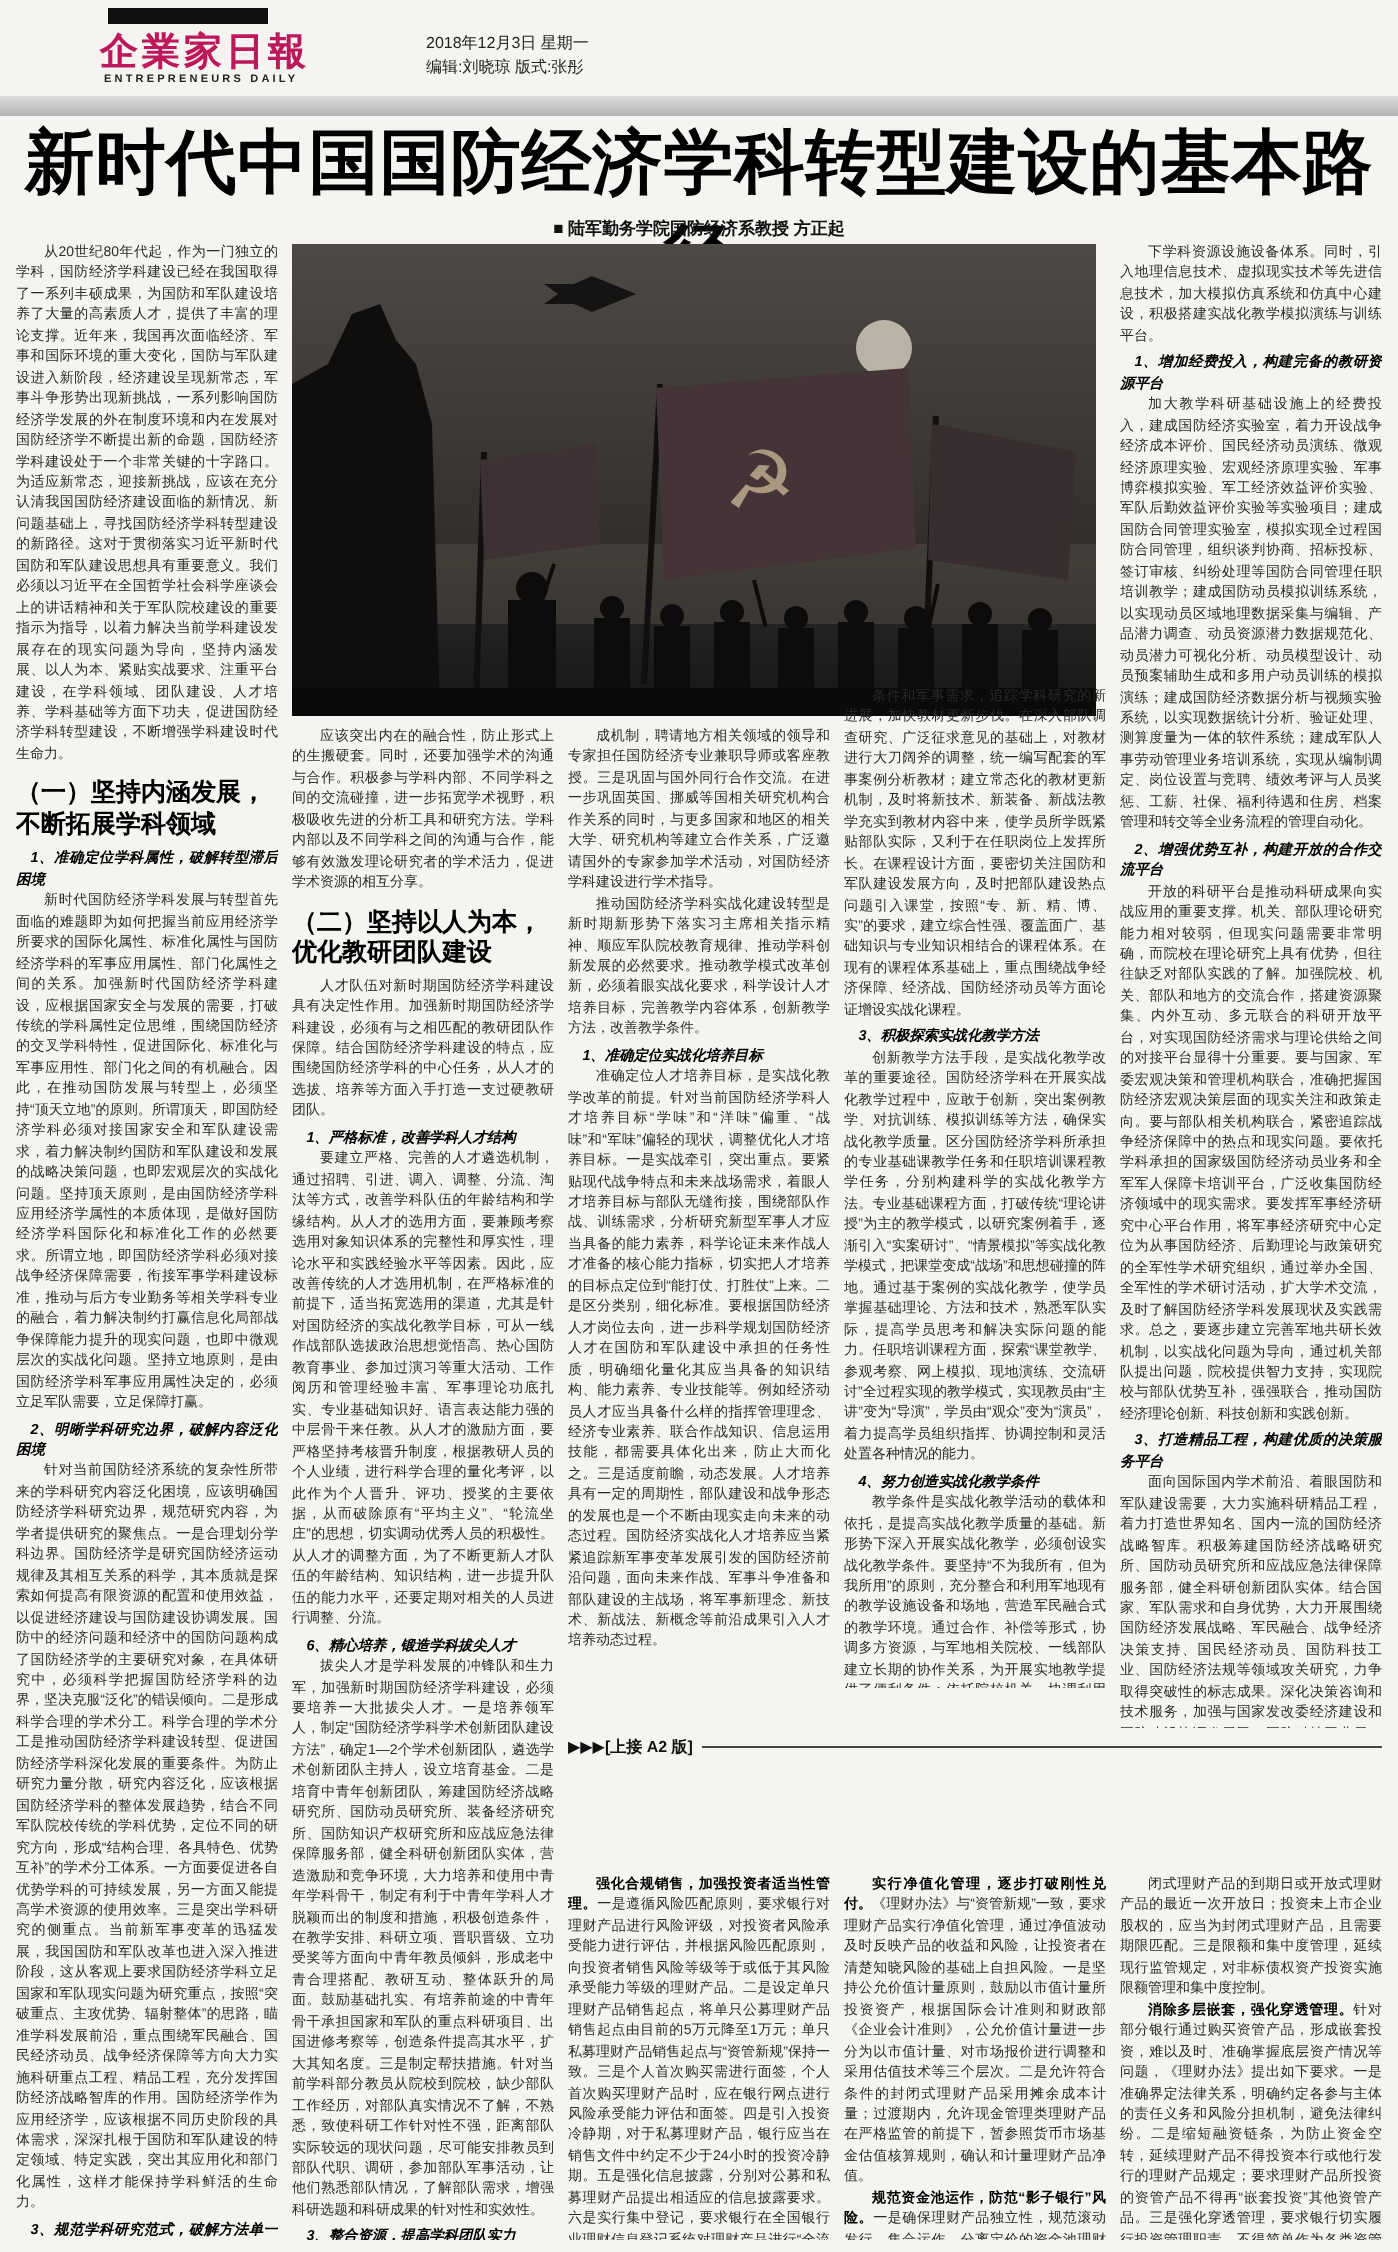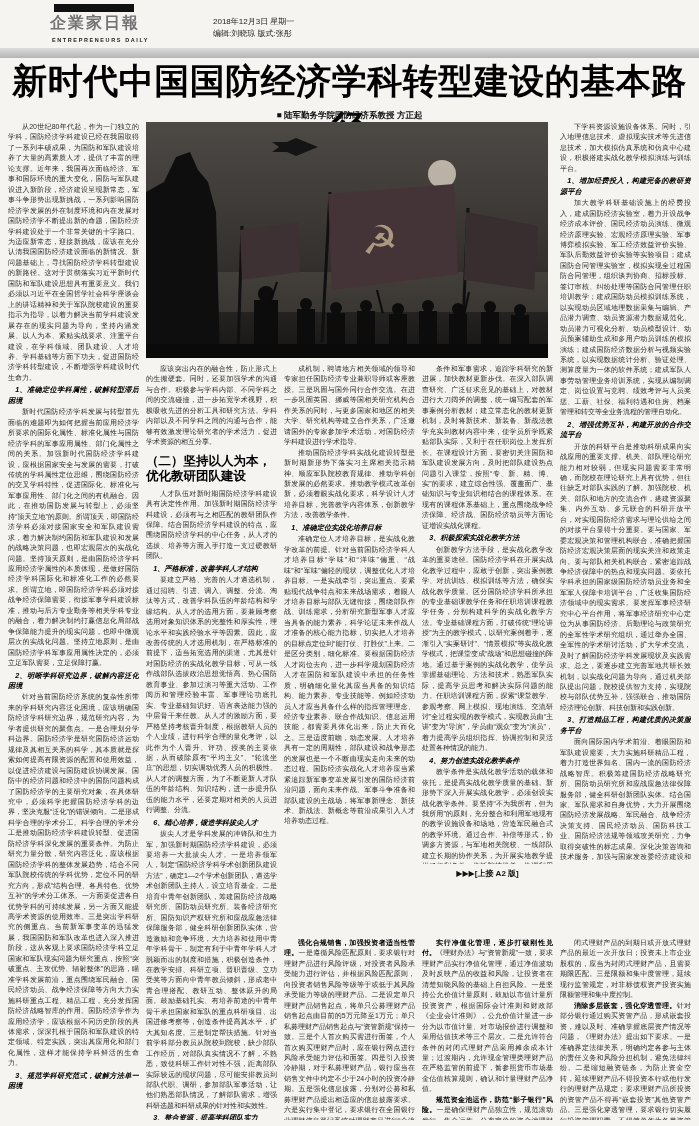--- a/index.html
+++ b/index.html
@@ -1,21 +1,21 @@
 <!DOCTYPE html>
 <html><head>
 <meta charset="utf-8">
 <style>
   html,body{margin:0;padding:0;background:#777;}
   .page{position:relative;width:699px;height:1126px;margin:0 auto;background:#f5f4f1;overflow:hidden;
         font-family:"Liberation Sans","DejaVu Sans",sans-serif;color:#1c1c1c;}
   .abs{position:absolute;}
   
   .topstrip{left:54px;top:4px;width:80px;height:8px;background:#111;}
-  .paper-name{left:50px;top:13px;font-size:16px;font-weight:900;font-family:"DejaVu Serif","Liberation Serif",serif;letter-spacing:2px;color:#737373;}
+  .paper-name{left:50px;top:13px;font-size:19px;font-weight:900;font-family:"DejaVu Serif","Liberation Serif",serif;letter-spacing:2px;color:#be185d;}
   .paper-en{left:52px;top:37px;font-size:5.5px;letter-spacing:1.6px;color:#222;font-weight:bold;}
   .date-block{left:213px;top:16px;font-size:8px;line-height:12px;color:#222;}
   .right-head{right:6px;top:10px;display:flex;align-items:center;gap:6px;}
   .scholars{font-size:26px;font-weight:bold;color:#b9b9b9;letter-spacing:2px;}
   .vbar{width:2px;height:30px;background:#111;}
   .sec-cn{font-size:15px;font-weight:900;color:#000;}
   .brand{font-size:24px;font-weight:900;font-family:"DejaVu Serif","Liberation Serif",serif;color:#000;}
   .brand-box{width:9px;height:9px;background:#111;align-self:flex-end;margin-bottom:4px;}
   .pageno{font-size:30px;font-weight:900;font-style:italic;color:#000;}
   .graybar{left:0;top:48px;width:699px;height:10px;background:linear-gradient(#dcdcdc,#b4b4b4);}
@@ -24,21 +24,21 @@
   .byline-wrap{left:0;top:104px;width:699px;text-align:center;}
   .byline{display:inline-block;font-size:8.5px;font-weight:bold;color:#111;border-bottom:1px dotted #555;padding-bottom:2px;}
   .col{position:absolute;width:131px;overflow:hidden;text-align:justify;font-size:7px;line-height:10.45px;color:#2a2a2a;}
   .body-p{margin:0;text-indent:2em;}
   .sec-head{font-size:12.5px;font-weight:900;line-height:15.5px;margin:6px 0 4px;white-space:pre-line;color:#000;}
   .sub-head{font-weight:bold;font-style:italic;margin:2px 0 1px;text-indent:1em;font-size:7.2px;color:#000;}
   .body-p b{font-weight:bold;color:#000;}
   
   .photo{left:146px;top:122px;width:402px;height:236px;background:#222;}
   
-  .a2-marker{left:284px;top:868px;width:407px;display:flex;align-items:center;flex-direction:column;}
+  .a2-marker{left:284px;top:868px;width:407px;display:flex;align-items:center;}
   .a2-marker-text{font-size:8px;font-weight:bold;color:#111;white-space:nowrap;}
   .a2-rule{flex:1;height:1px;background:#444;margin-left:5px;}
   .a2-headline{left:284px;top:882px;width:407px;text-align:center;font-size:21px;font-weight:900;line-height:26px;color:#000;white-space:pre-line;}
   .a2col{top:938px;height:182px;}
 </style>
 </head>
 <body>
 
 <div class="page">
 
@@ -103,20 +103,22 @@
         <rect x="130" y="160" width="2" height="26" transform="rotate(18 131 160)"></rect>
         <rect x="230" y="168" width="2" height="24" transform="rotate(-14 231 168)"></rect>
         <rect x="322" y="170" width="2" height="24" transform="rotate(12 323 170)"></rect>
       </g>
       <rect x="0" y="222" width="402" height="14" fill="#0a0a0a"></rect>
     </svg>
   </div>
 
   <div class="col" style="left:8px;top:122px;height:998px;">
       <p class="body-p">从20世纪80年代起，作为一门独立的学科，国防经济学科建设已经在我国取得了一系列丰硕成果，为国防和军队建设培养了大量的高素质人才，提供了丰富的理论支撑。近年来，我国再次面临经济、军事和国际环境的重大变化，国防与军队建设进入新阶段，经济建设呈现新常态，军事斗争形势出现新挑战，一系列影响国防经济学发展的外在制度环境和内在发展对国防经济学不断提出新的命题，国防经济学科建设处于一个非常关键的十字路口。为适应新常态，迎接新挑战，应该在充分认清我国国防经济建设面临的新情况、新问题基础上，寻找国防经济学科转型建设的新路径。这对于贯彻落实习近平新时代国防和军队建设思想具有重要意义。我们必须以习近平在全国哲学社会科学座谈会上的讲话精神和关于军队院校建设的重要指示为指导，以着力解决当前学科建设发展存在的现实问题为导向，坚持内涵发展、以人为本、紧贴实战要求、注重平台建设，在学科领域、团队建设、人才培养、学科基础等方面下功夫，促进国防经济学科转型建设，不断增强学科建设时代生命力。</p>
+      <div class="sec-head">（一）坚持内涵发展，
+不断拓展学科领域</div>
       <div class="sub-head">1、准确定位学科属性，破解转型滞后困境</div>
       <p class="body-p">新时代国防经济学科发展与转型首先面临的难题即为如何把握当前应用经济学所要求的国际化属性、标准化属性与国防经济学科的军事应用属性、部门化属性之间的关系。加强新时代国防经济学科建设，应根据国家安全与发展的需要，打破传统的学科属性定位思维，围绕国防经济的交叉学科特性，促进国际化、标准化与军事应用性、部门化之间的有机融合。因此，在推动国防发展与转型上，必须坚持“顶天立地”的原则。所谓顶天，即国防经济学科必须对接国家安全和军队建设需求，着力解决制约国防和军队建设和发展的战略决策问题，也即宏观层次的实战化问题。坚持顶天原则，是由国防经济学科应用经济学属性的本质体现，是做好国防经济学科国际化和标准化工作的必然要求。所谓立地，即国防经济学科必须对接战争经济保障需要，衔接军事学科建设标准，推动与后方专业勤务等相关学科专业的融合，着力解决制约打赢信息化局部战争保障能力提升的现实问题，也即中微观层次的实战化问题。坚持立地原则，是由国防经济学科军事应用属性决定的，必须立足军队需要，立足保障打赢。</p>
       <div class="sub-head">2、明晰学科研究边界，破解内容泛化困境</div>
       <p class="body-p">针对当前国防经济系统的复杂性所带来的学科研究内容泛化困境，应该明确国防经济学科研究边界，规范研究内容，为学者提供研究的聚焦点。一是合理划分学科边界。国防经济学是研究国防经济运动规律及其相互关系的科学，其本质就是探索如何提高有限资源的配置和使用效益，以促进经济建设与国防建设协调发展。国防中的经济问题和经济中的国防问题构成了国防经济学的主要研究对象，在具体研究中，必须科学把握国防经济学科的边界，坚决克服“泛化”的错误倾向。二是形成科学合理的学术分工。科学合理的学术分工是推动国防经济学科建设转型、促进国防经济学科深化发展的重要条件。为防止研究力量分散，研究内容泛化，应该根据国防经济学科的整体发展趋势，结合不同军队院校传统的学科优势，定位不同的研究方向，形成“结构合理、各具特色、优势互补”的学术分工体系。一方面要促进各自优势学科的可持续发展，另一方面又能提高学术资源的使用效率。三是突出学科研究的侧重点。当前新军事变革的迅猛发展，我国国防和军队改革也进入深入推进阶段，这从客观上要求国防经济学科立足国家和军队现实问题为研究重点，按照“突破重点、主攻优势、辐射整体”的思路，瞄准学科发展前沿，重点围绕军民融合、国民经济动员、战争经济保障等方向大力实施科研重点工程、精品工程，充分发挥国防经济战略智库的作用。国防经济学作为应用经济学，应该根据不同历史阶段的具体需求，深深扎根于国防和军队建设的特定领域、特定实践，突出其应用化和部门化属性，这样才能保持学科鲜活的生命力。</p>
       <div class="sub-head">3、规范学科研究范式，破解方法单一困境</div>
     </div>
   <div class="col" style="left:146px;top:364px;height:756px;">
       <p class="body-p">应该突出内在的融合性，防止形式上的生搬硬套。同时，还要加强学术的沟通与合作。积极参与学科内部、不同学科之间的交流碰撞，进一步拓宽学术视野，积极吸收先进的分析工具和研究方法。学科内部以及不同学科之间的沟通与合作，能够有效激发理论研究者的学术活力，促进学术资源的相互分享。</p>
       <div class="sec-head">（二）坚持以人为本，
 优化教研团队建设</div>
@@ -126,21 +128,21 @@
       <div class="sub-head">6、精心培养，锻造学科拔尖人才</div>
       <p class="body-p">拔尖人才是学科发展的冲锋队和生力军，加强新时期国防经济学科建设，必须要培养一大批拔尖人才。一是培养领军人，制定“国防经济学科学术创新团队建设方法”，确定1—2个学术创新团队，遴选学术创新团队主持人，设立培育基金。二是培育中青年创新团队，筹建国防经济战略研究所、国防动员研究所、装备经济研究所、国防知识产权研究所和应战应急法律保障服务部，健全科研创新团队实体，营造激励和竞争环境，大力培养和使用中青年学科骨干，制定有利于中青年学科人才脱颖而出的制度和措施，积极创造条件，在教学安排、科研立项、晋职晋级、立功受奖等方面向中青年教员倾斜，形成老中青合理搭配、教研互动、整体跃升的局面。鼓励基础扎实、有培养前途的中青年骨干承担国家和军队的重点科研项目、出国进修考察等，创造条件提高其水平，扩大其知名度。三是制定帮扶措施。针对当前学科部分教员从院校到院校，缺少部队工作经历，对部队真实情况不了解，不熟悉，致使科研工作针对性不强，距离部队实际较远的现状问题，尽可能安排教员到部队代职、调研，参加部队军事活动，让他们熟悉部队情况，了解部队需求，增强科研选题和科研成果的针对性和实效性。</p>
       <div class="sub-head">3、整合资源，提高学科团队实力</div>
     </div>
   <div class="col" style="left:284px;top:364px;height:500px;">
       <p class="body-p">成机制，聘请地方相关领域的领导和专家担任国防经济专业兼职导师或客座教授。三是巩固与国外同行合作交流。在进一步巩固英国、挪威等国相关研究机构合作关系的同时，与更多国家和地区的相关大学、研究机构等建立合作关系，广泛邀请国外的专家参加学术活动，对国防经济学科建设进行学术指导。</p>
       <p class="body-p">推动国防经济学科实战化建设转型是新时期新形势下落实习主席相关指示精神、顺应军队院校教育规律、推动学科创新发展的必然要求。推动教学模式改革创新，必须着眼实战化要求，科学设计人才培养目标，完善教学内容体系，创新教学方法，改善教学条件。</p>
       <div class="sub-head">1、准确定位实战化培养目标</div>
       <p class="body-p">准确定位人才培养目标，是实战化教学改革的前提。针对当前国防经济学科人才培养目标“学味”和“洋味”偏重、“战味”和“军味”偏轻的现状，调整优化人才培养目标。一是实战牵引，突出重点。要紧贴现代战争特点和未来战场需求，着眼人才培养目标与部队无缝衔接，围绕部队作战、训练需求，分析研究新型军事人才应当具备的能力素养，科学论证未来作战人才准备的核心能力指标，切实把人才培养的目标点定位到“能打仗、打胜仗”上来。二是区分类别，细化标准。要根据国防经济人才岗位去向，进一步科学规划国防经济人才在国防和军队建设中承担的任务性质，明确细化量化其应当具备的知识结构、能力素养、专业技能等。例如经济动员人才应当具备什么样的指挥管理理念、经济专业素养、联合作战知识、信息运用技能，都需要具体化出来，防止大而化之。三是适度前瞻，动态发展。人才培养具有一定的周期性，部队建设和战争形态的发展也是一个不断由现实走向未来的动态过程。国防经济实战化人才培养应当紧紧追踪新军事变革发展引发的国防经济前沿问题，面向未来作战、军事斗争准备和部队建设的主战场，将军事新理念、新技术、新战法、新概念等前沿成果引入人才培养动态过程。</p>
     </div>
-  <div class="col" style="left:422px;top:364px;height:500px;">
+  <div class="col" style="left:422px;top:344px;height:500px;">
       <p class="body-p">条件和军事需求，追踪学科研究的新进展，加快教材更新步伐。在深入部队调查研究、广泛征求意见的基础上，对教材进行大刀阔斧的调整，统一编写配套的军事案例分析教材；建立常态化的教材更新机制，及时将新技术、新装备、新战法教学充实到教材内容中来，使学员所学既紧贴部队实际，又利于在任职岗位上发挥所长。在课程设计方面，要密切关注国防和军队建设发展方向，及时把部队建设热点问题引入课堂，按照“专、新、精、博、实”的要求，建立综合性强、覆盖面广、基础知识与专业知识相结合的课程体系。在现有的课程体系基础上，重点围绕战争经济保障、经济战、国防经济动员等方面论证增设实战化课程。</p>
       <div class="sub-head">3、积极探索实战化教学方法</div>
       <p class="body-p">创新教学方法手段，是实战化教学改革的重要途径。国防经济学科在开展实战化教学过程中，应敢于创新，突出案例教学、对抗训练、模拟训练等方法，确保实战化教学质量。区分国防经济学科所承担的专业基础课教学任务和任职培训课程教学任务，分别构建科学的实战化教学方法。专业基础课程方面，打破传统“理论讲授”为主的教学模式，以研究案例着手，逐渐引入“实案研讨”、“情景模拟”等实战化教学模式，把课堂变成“战场”和思想碰撞的阵地。通过基于案例的实战化教学，使学员掌握基础理论、方法和技术，熟悉军队实际，提高学员思考和解决实际问题的能力。任职培训课程方面，探索“课堂教学、参观考察、网上模拟、现地演练、交流研讨”全过程实现的教学模式，实现教员由“主讲”变为“导演”，学员由“观众”变为“演员”，着力提高学员组织指挥、协调控制和灵活处置各种情况的能力。</p>
       <div class="sub-head">4、努力创造实战化教学条件</div>
       <p class="body-p">教学条件是实战化教学活动的载体和依托，是提高实战化教学质量的基础。新形势下深入开展实战化教学，必须创设实战化教学条件。要坚持“不为我所有，但为我所用”的原则，充分整合和利用军地现有的教学设施设备和场地，营造军民融合式的教学环境。通过合作、补偿等形式，协调多方资源，与军地相关院校、一线部队建立长期的协作关系，为开展实地教学提供了便利条件；依托院校机关，协调利用信息化实验室、图书馆、训练场等进行演练教学、学习辅导和资料查询等；依托部队和政府相关部门，协调利用部队和国防科工系统的信息化中心、仿真演练中心进行仿真观摩。加大网络课程、MOOC课程等在线教学资源建设力度，逐步形成与图书馆、阅览室、专修室等传统配套设施相结合的线上线</p>
     </div>
   <div class="col" style="left:560px;top:122px;height:742px;">
       <p class="body-p">下学科资源设施设备体系。同时，引入地理信息技术、虚拟现实技术等先进信息技术，加大模拟仿真系统和仿真中心建设，积极搭建实战化教学模拟演练与训练平台。</p>
       <div class="sub-head">1、增加经费投入，构建完备的教研资源平台</div>
       <p class="body-p">加大教学科研基础设施上的经费投入，建成国防经济实验室，着力开设战争经济成本评价、国民经济动员演练、微观经济原理实验、宏观经济原理实验、军事博弈模拟实验、军工经济效益评价实验、军队后勤效益评价实验等实验项目；建成国防合同管理实验室，模拟实现全过程国防合同管理，组织谈判协商、招标投标、签订审核、纠纷处理等国防合同管理任职培训教学；建成国防动员模拟训练系统，以实现动员区域地理数据采集与编辑、产品潜力调查、动员资源潜力数据规范化、动员潜力可视化分析、动员模型设计、动员预案辅助生成和多用户动员训练的模拟演练；建成国防经济数据分析与视频实验系统，以实现数据统计分析、验证处理、测算度量为一体的软件系统；建成军队人事劳动管理业务培训系统，实现从编制调定、岗位设置与竞聘、绩效考评与人员奖惩、工薪、社保、福利待遇和住房、档案管理和转交等全业务流程的管理自动化。</p>

